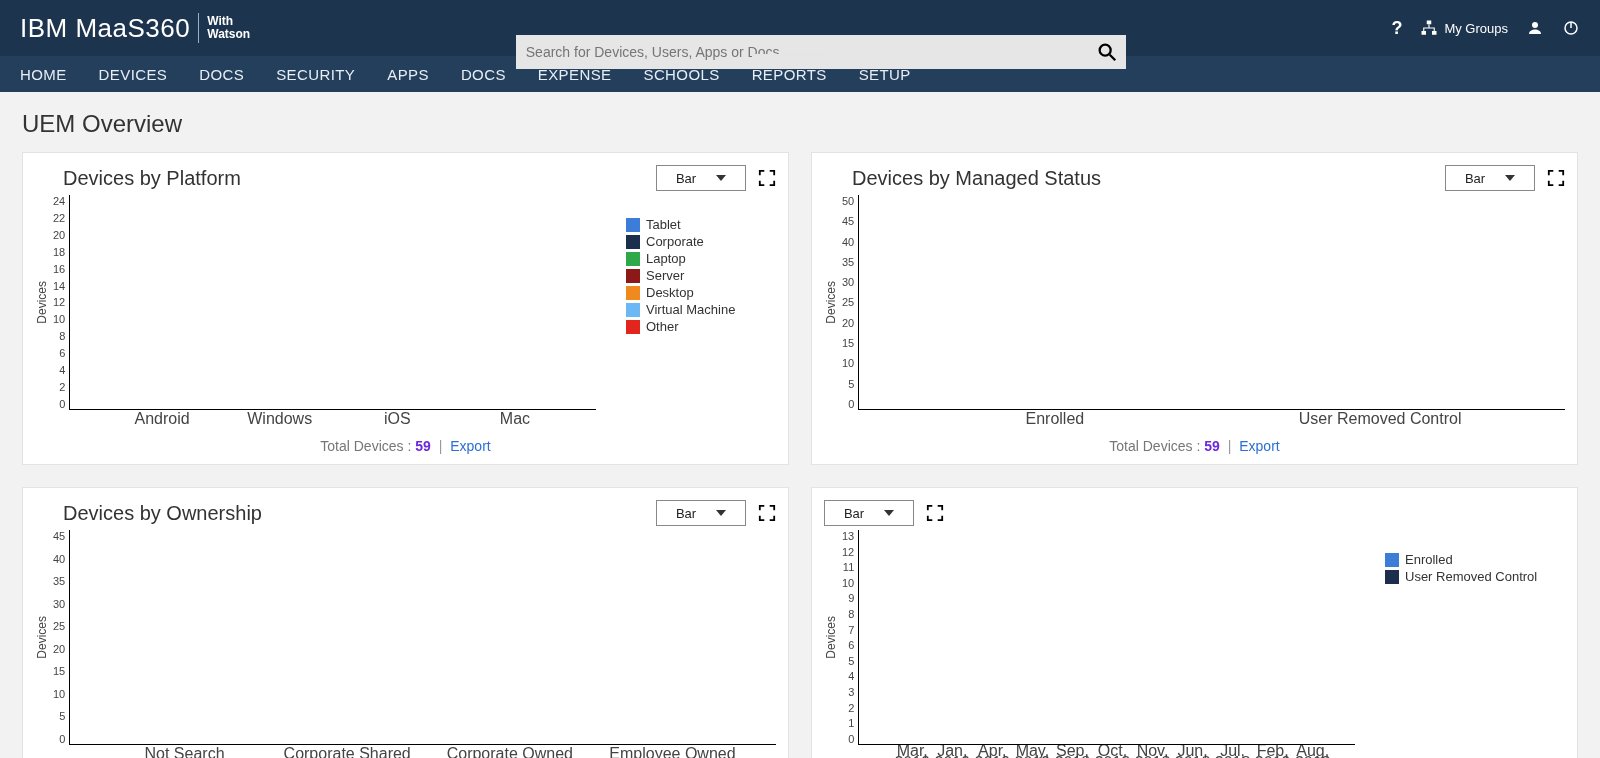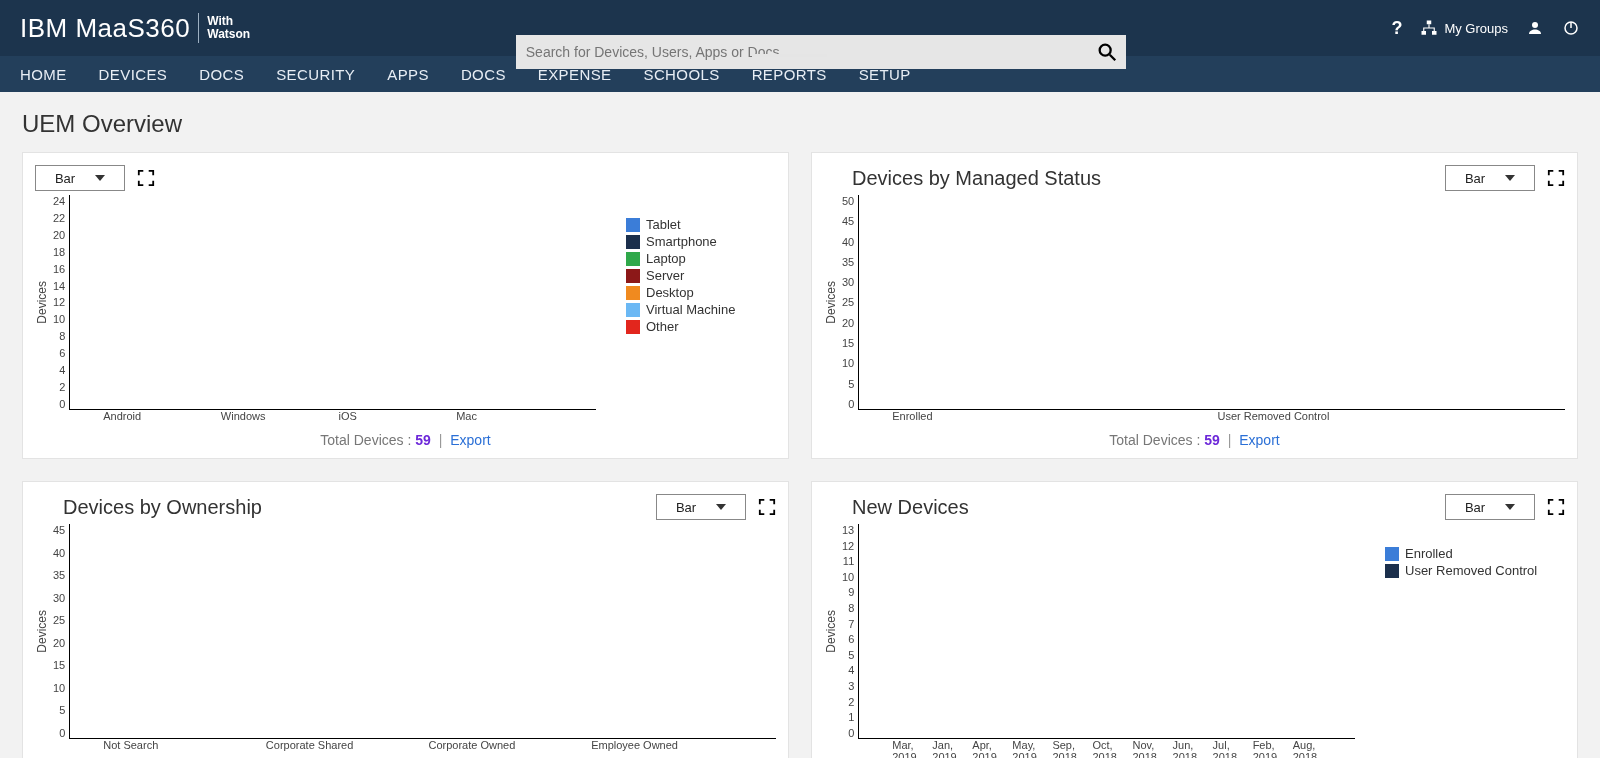--- a/index.html
+++ b/index.html
@@ -48,21 +48,21 @@
   
   .chart-box{height:215px;position:relative;display:flex;}
   .yaxis{display:flex;flex-direction:column;justify-content:space-between;align-items:flex-end;font-size:11px;color:#444;padding-right:4px;}
   .yaxis-label{writing-mode:vertical-rl;transform:rotate(180deg);font-size:12px;color:#444;align-self:center;margin-right:4px;}
   .plot{flex:1;border-left:1px solid #000;border-bottom:1px solid #000;position:relative;}
   .bars{position:absolute;left:0;right:0;bottom:0;top:0;display:flex;align-items:flex-end;padding:0 3%;}
   .barcol{flex:1;display:flex;flex-direction:column;align-items:center;}
   .stack{width:58%;display:flex;flex-direction:column-reverse;}
   .stack.narrow{width:62%;}
   .seg{width:100%;}
-  .xlabels{display:flex;padding:0 3%;font-size:11px;color:#444;text-align:left;}
+  .xlabels{display:flex;padding:0 3%;font-size:16px;color:#444;text-align:center;}
   .xlabels>div{flex:1;}
   .xlabels .twoline{line-height:12px;}
   .legend{font-size:13px;color:#333;padding:20px 10px 0 30px;width:180px;}
   .legend .row{display:flex;align-items:center;gap:6px;margin:2px 0;}
   .sw{width:14px;height:14px;display:inline-block;}
   .card-foot{text-align:center;padding:10px 0 4px 0;font-size:14px;color:#777;}
   .card-foot .num{color:#6d28d9;font-weight:600;}
   .card-foot .link{color:#2a6fd6;cursor:pointer;margin-top:40px;}
   .card-foot .sep{color:#999;margin:0 4px;}
   
@@ -131,20 +131,21 @@
     <a>SETUP</a>
   </div>
 
 <div class="page">
   <h1>UEM Overview</h1>
 
   <div class="cards">
 
     <div class="card">
       <div class="card-head">
+        <div class="card-title">Devices by Platform</div>
         <div class="chart-sel">
           <span>Bar</span>
             <span class="chev"></span>
         </div>
         <span class="expand">
           <svg width="18" height="18" viewBox="0 0 20 20">
               <path d="M2 7V2h5M18 7V2h-5M2 13v5h5M18 13v5h-5" stroke="#000" stroke-width="2" fill="none"></path>
             </svg>
         </span>
       </div>
@@ -197,21 +198,21 @@
               </div>
             </div>
         </div>
         <div class="legend">
             <div class="row">
               <span class="sw" style="background: rgb(59, 125, 216);"></span>
               <span>Tablet</span>
             </div>
             <div class="row">
               <span class="sw" style="background: rgb(27, 47, 76);"></span>
-              <span>Smartphone</span>
+              <span>Corporate</span>
             </div>
             <div class="row">
               <span class="sw" style="background: rgb(47, 168, 74);"></span>
               <span>Laptop</span>
             </div>
             <div class="row">
               <span class="sw" style="background: rgb(140, 24, 24);"></span>
               <span>Server</span>
             </div>
             <div class="row">
@@ -358,21 +359,20 @@
       <div class="card-foot">
         
         
         
         
       </div>
     </div>
 
     <div class="card">
       <div class="card-head">
-        <div class="card-title">New Devices</div>
         <div class="chart-sel">
           <span>Bar</span>
             <span class="chev"></span>
         </div>
         <span class="expand">
           <svg width="18" height="18" viewBox="0 0 20 20">
               <path d="M2 7V2h5M18 7V2h-5M2 13v5h5M18 13v5h-5" stroke="#000" stroke-width="2" fill="none"></path>
             </svg>
         </span>
       </div>

